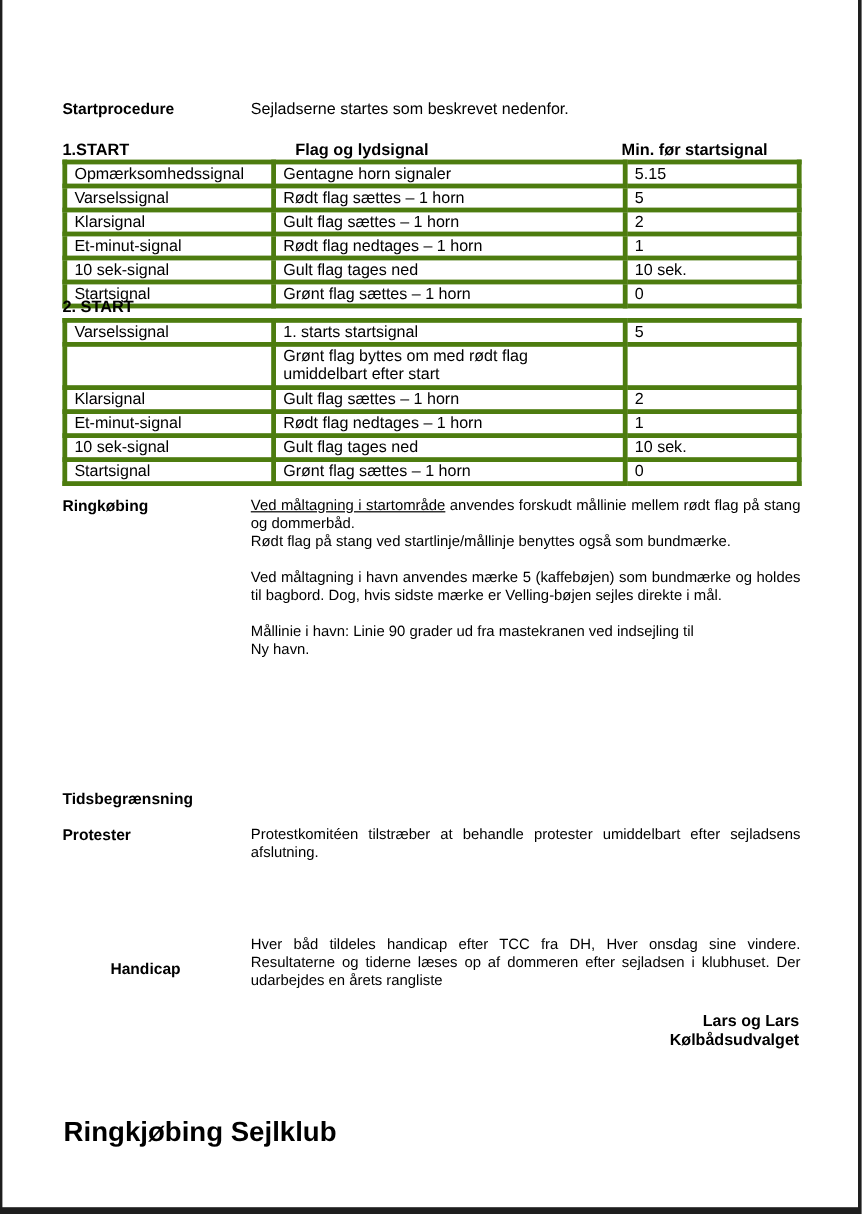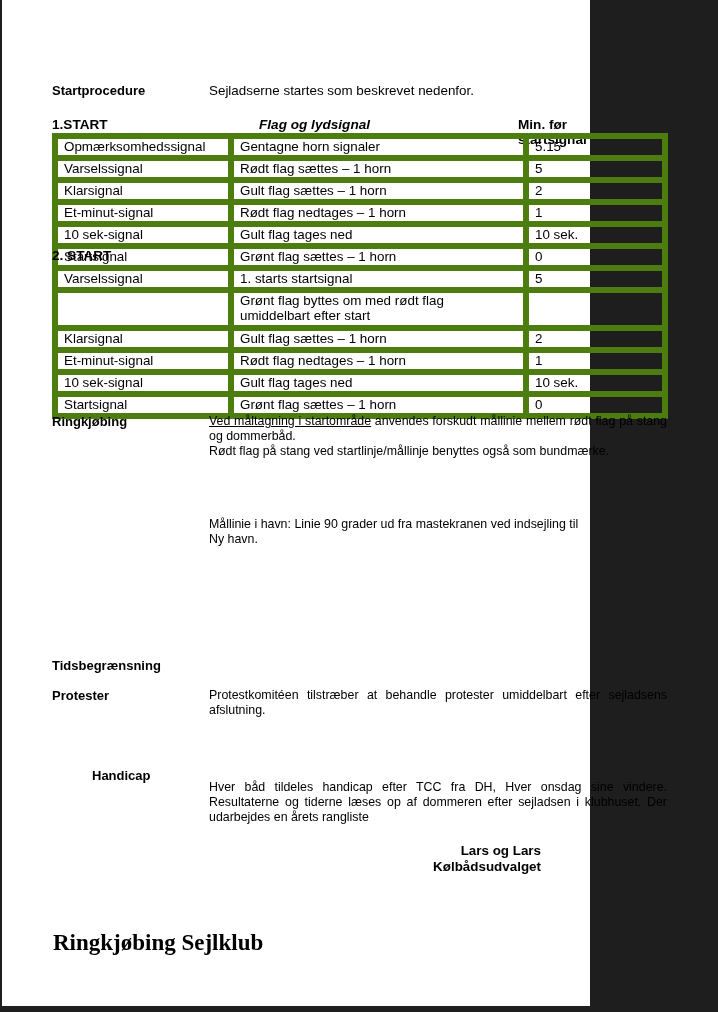--- a/index.html
+++ b/index.html
@@ -1,51 +1,51 @@
 <!DOCTYPE html>
 <html><head>
 <meta charset="utf-8">
 <style>
   html, body { margin:0; padding:0; }
   body {
     width:718px; height:1012px; background:#1e1e1e; position:relative; overflow:hidden;
     font-family:"Liberation Sans", sans-serif; color:#000;
   }
   .page {
-    position:absolute; left:2px; top:0; width:588px; height:1006px; background:#fff;
+    position:absolute; left:2px; top:0; width:713px; height:1006px; background:#fff;
   }
   .abs { position:absolute; }
   .bold { font-weight:bold; }
   .section-label { position:absolute; left:50px; font-weight:bold; font-size:13px; }
   .section-body { position:absolute; left:207px; width:458px; font-size:12.4px; line-height:15px; text-align:justify; }
   .section-body p { margin:0; }
   .gap { height:15px; }
   table.sig {
     position:absolute; left:50px; border-collapse:collapse; width:616px;
     font-size:13.4px;
   }
   table.sig td {
-    border:6px solid #4d7c0f; padding:0 6px; height:16px; line-height:16px; vertical-align:top;
+    border:4px solid #4d7c0f; padding:0 6px; height:16px; line-height:16px; vertical-align:top;
   }
   table.sig td.c1 { width:158px; }
   table.sig td.c2 { width:277px;margin-top:16px; }
   table.sig td.multi { line-height:15px; height:32px; }
   .th { position:absolute; font-weight:bold; font-size:13.6px; }
   .u { text-decoration:underline; }
 </style>
 </head>
 <body>
 
 <div class="page">
 
   <div class="section-label" style="top:83px;">Startprocedure</div>
   <div class="abs" style="left:207px; top:83px; font-size:13.4px;text-align:right;">Sejladserne startes som beskrevet nedenfor.</div>
 
   <div class="th" style="left:50px; top:117px;">1.START</div>
-  <div class="th" style="left:257px; top:117px;font-style:italic;">Flag og lydsignal</div>
+  <div class="th" style="left:244px; top:117px;">Flag og lydsignal</div>
   <div class="th" style="left:516px; top:117px;">Min. før startsignal</div>
 
   <table class="sig" style="top:133px;">
     <tbody id="start1-body">
         <tr>
           <td class="c1">Opmærksomhedssignal</td>
           <td class="c2">Gentagne horn signaler</td>
           <td class="c3">5.15</td>
         </tr>
         <tr>
@@ -105,39 +105,40 @@
           <td class="c3">10 sek.</td>
         </tr>
         <tr>
           <td class="c1">Startsignal</td>
           <td class="c2">Grønt flag sættes – 1 horn</td>
           <td class="c3">0</td>
         </tr>
       </tbody>
   </table>
 
-  <div class="section-label" style="top:414px;">Ringkjøbing</div>
+  <div class="section-label" style="top:414px;">Ringkøbing</div>
   <div class="section-body" style="top:414px;">
     <p><span class="u">Ved måltagning i startområde</span><span> anvendes forskudt mållinie mellem rødt flag på stang og dommerbåd.</span></p>
     <p>Rødt flag på stang ved startlinje/mållinje benyttes også som bundmærke.</p>
     <div class="gap"></div>
+    <p>Ved måltagning i havn anvendes mærke 5 (kaffebøjen) som bundmærke og holdes til bagbord. Dog, hvis sidste mærke er Velling-bøjen sejles direkte i mål.</p>
     <div class="gap"></div>
-    <p style="text-align:left;margin-top:28px;">Mållinie i havn: Linie 90 grader ud fra mastekranen ved indsejling til</p>
+    <p style="text-align:left;">Mållinie i havn: Linie 90 grader ud fra mastekranen ved indsejling til</p>
     <p style="text-align:left;">Ny havn.</p>
   </div>
 
   <div class="section-label" style="top:658px;">Tidsbegrænsning</div>
 
   <div class="section-label" style="top:688px;">Protester</div>
   <div class="section-body" style="top:688px;">
     <p>Protestkomitéen tilstræber at behandle protester umiddelbart efter sejladsens afslutning.</p>
   </div>
 
-  <div class="section-label" style="top:768px;padding-left:40px;">Handicap</div>
+  <div class="section-label" style="top:800px;padding-left:40px;">Handicap</div>
   <div class="section-body" style="top:780px;">Hver båd tildeles handicap efter TCC fra DH,  Hver onsdag sine vindere. Resultaterne og tiderne læses op af dommeren efter sejladsen i klubhuset. Der udarbejdes en årets rangliste</div>
 
   <div class="abs bold" style="right:49px; top:843px; font-size:13.4px; text-align:right; line-height:16px;">
     <div>Lars og Lars</div>
     <div>Kølbådsudvalget</div>
   </div>
 
-  <div class="abs bold" style="left:51px; top:930px; font-family:Liberation Serif, serif; font-size:23px;">Ringkjøbing Sejlklub</div>
+  <div class="abs bold" style="left:51px; top:930px; font-family:Liberation Sans, sans-serif; font-size:23px;">Ringkjøbing Sejlklub</div>
 </div>
 
 </body></html>

